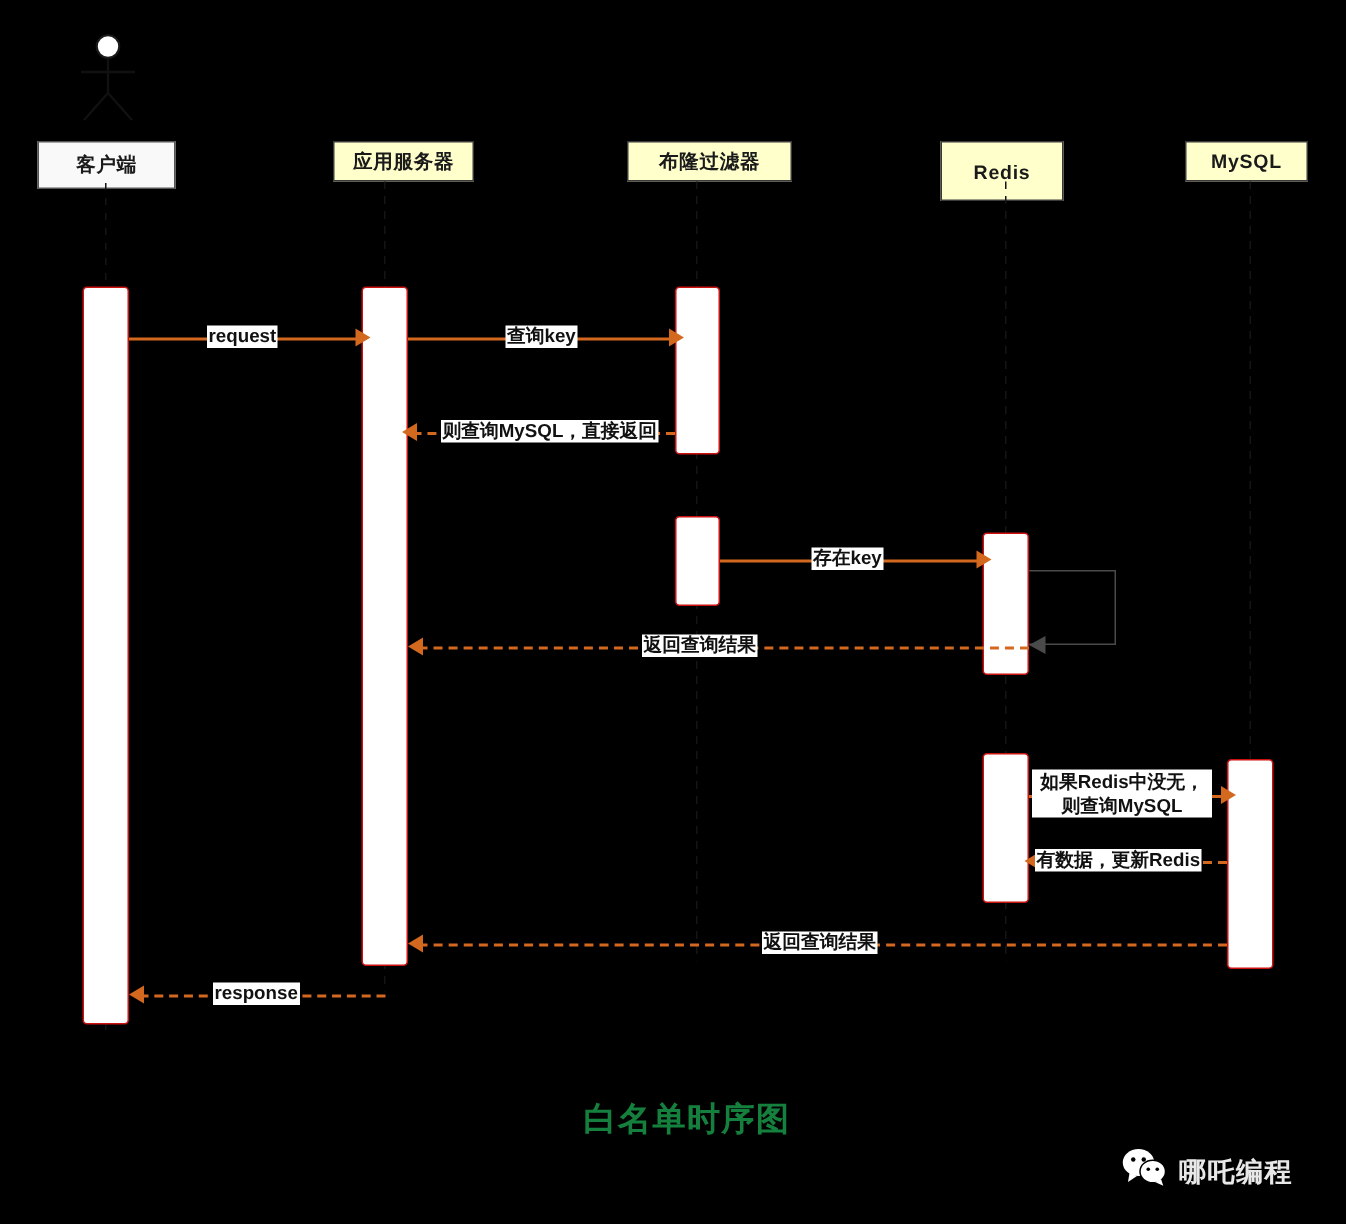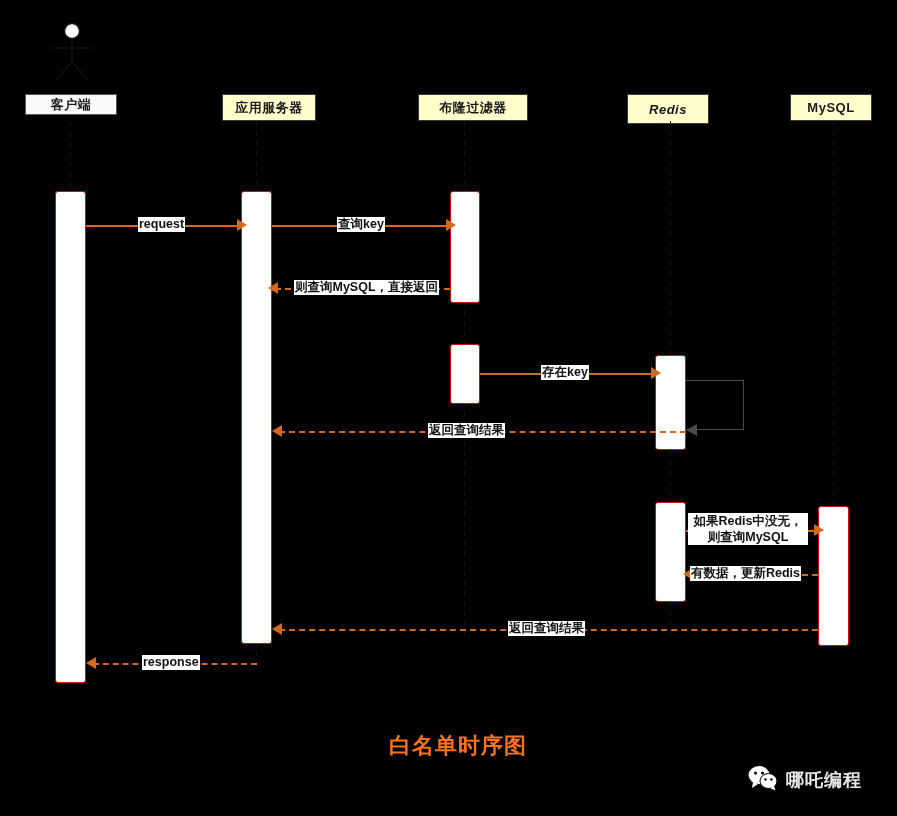--- a/index.html
+++ b/index.html
@@ -113,21 +113,21 @@
     position: absolute;
     box-sizing: border-box;
     border: 1.5px solid #4a4a4a;
     border-left: none;
     background: transparent;
   }
 
   
   .diagram-title {
     position: absolute;
-    color: #f97316;
+    color: #15803d;
     font-size: 22px;
     font-weight: bold;
     letter-spacing: 1px;
     white-space: nowrap;
   }
 
   
   .watermark {
     position: absolute;
     display: flex;
@@ -150,33 +150,33 @@
   <div class="actor-figure" style="left:48px; top:22px;">
     <svg width="48" height="62" viewBox="0 0 48 62" aria-hidden="true">
       <circle cx="24" cy="9" r="7.5" fill="#ffffff" stroke="#1a1a1a" stroke-width="1.4"></circle>
       <line x1="24" y1="17" x2="24" y2="40" stroke="#111111" stroke-width="1.6"></line>
       <line x1="6" y1="26" x2="42" y2="26" stroke="#111111" stroke-width="1.6"></line>
       <line x1="24" y1="40" x2="8" y2="58" stroke="#111111" stroke-width="1.6"></line>
       <line x1="24" y1="40" x2="40" y2="58" stroke="#111111" stroke-width="1.6"></line>
     </svg>
   </div>
 
-  <div class="participant actor-box" style="left:25px; top:94px; width:92px; height:21px;">
+  <div class="participant actor-box" style="left:25px; top:94px; width:92px; height:32px;">
     <span>客户端</span>
   </div>
 
   <div class="participant" style="left:210px; top:94px; width:94px; height:27px;margin-left:12px;">
     <span>应用服务器</span>
   </div>
 
   <div class="participant" style="left:418px; top:94px; width:110px; height:27px;">
     <span>布隆过滤器</span>
   </div>
 
-  <div class="participant" style="left:627px; top:94px; width:82px; height:30px;font-style:italic;">
+  <div class="participant" style="left:627px; top:94px; width:82px; height:40px;">
     <span>Redis</span>
   </div>
 
   <div class="participant" style="left:790px; top:94px; width:82px; height:27px;">
     <span>MySQL</span>
   </div>
 
   <div class="lifeline" style="left:70px;  top:122px; height:570px;"></div>
   <div class="lifeline" style="left:256px; top:121px; height:540px;"></div>
   <div class="lifeline" style="left:464px; top:121px; height:520px;"></div>

